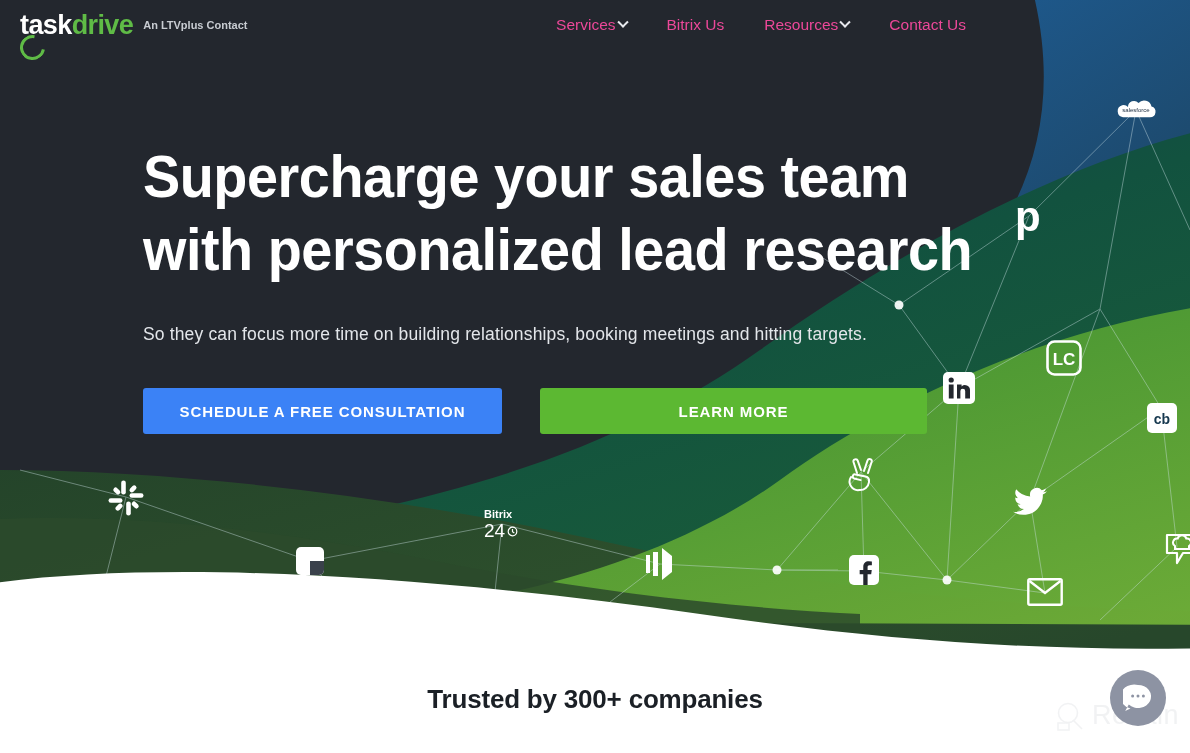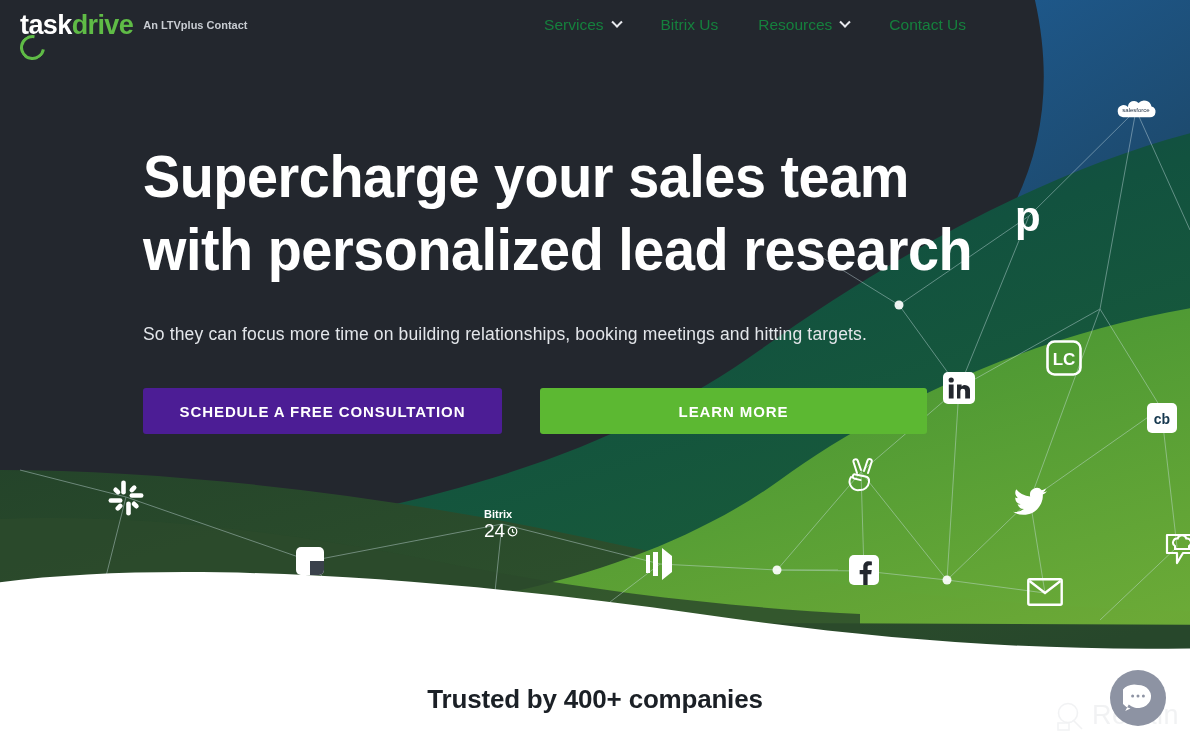--- a/index.html
+++ b/index.html
@@ -39,22 +39,22 @@
   .logo-drive { color: #5FBB46; }
   .logo-sub {
     color: #c8ccd2; font-size: 11px; font-weight: bold;
     margin-left: 10px; align-self: center; white-space: nowrap;
   }
   .nav-links {
     position: absolute; right: 18px; top: 12px;
     display: flex; align-items: center; gap: 0px;
   }
   .nav-item {
-    display: flex; align-items: center; gap: 9px;
-    color: #15803d; font-size: 15.5px; padding: 4px 20px;
+    display: flex; align-items: center; gap: 3px;
+    color: #ec4899; font-size: 15.5px; padding: 4px 20px;
     cursor: pointer; white-space: nowrap;
   }
   .caret {
     display: inline-block; width: 8px; height: 8px;
     border-right: 2px solid #e8eaee; border-bottom: 2px solid #e8eaee;
     transform: rotate(45deg) translate(-2px,-2px);
   }
 
   
   .hero-content { position: absolute; left: 143px; top: 140px; z-index: 30; width: 800px; }
@@ -69,21 +69,21 @@
     color: #e3e6ea; font-size: 17.5px; line-height: 27px;
     margin-top: 35px; width: 740px; letter-spacing: 0.15px;
   }
   .cta-row { display: flex; gap: 38px; margin-top: 40px; }
   .btn {
     border: none; cursor: pointer; color: #ffffff;
     font-family: "Liberation Sans", sans-serif;
     font-size: 15px; font-weight: bold; letter-spacing: 0.9px;
     border-radius: 3px; display: flex; align-items: center; justify-content: center;
   }
-  .btn-primary { width: 359px; height: 46px; background: #4c1d95; }
+  .btn-primary { width: 359px; height: 46px; background: #3b82f6; }
   .btn-secondary { width: 387px; height: 46px; background: #5CB832; }
 
   
   .trusted {
     position: absolute; left: 0; top: 684px; width: 1190px;
     text-align: center; color: #1b2026;
     font-size: 26px; font-weight: bold; letter-spacing: -0.2px;
   }
 
   
@@ -362,21 +362,21 @@
       <div>Supercharge your sales team</div>
       <div>with personalized lead research</div>
     </h1>
     <p class="subhead">So they can focus more time on building relationships, booking meetings and hitting targets.</p>
     <div class="cta-row">
       <button class="btn btn-primary">SCHEDULE A FREE CONSULTATION</button>
       <button class="btn btn-secondary">LEARN MORE</button>
     </div>
   </div>
 
-  <div class="trusted">Trusted by 400+ companies</div>
+  <div class="trusted">Trusted by 300+ companies</div>
 
   <div class="watermark">
     <svg width="30" height="30" viewBox="0 0 30 30">
       <circle cx="13" cy="12" r="9.5" fill="none" stroke="#e4e6e9" stroke-width="1.6"></circle>
       <path d="M18,19 L27,28" stroke="#e4e6e9" stroke-width="1.6" fill="none"></path>
       <path d="M3,22 h11 v7 h-11 z" fill="none" stroke="#e4e6e9" stroke-width="1.6"></path>
     </svg>
     <span class="watermark-text">Revain</span>
   </div>
 

